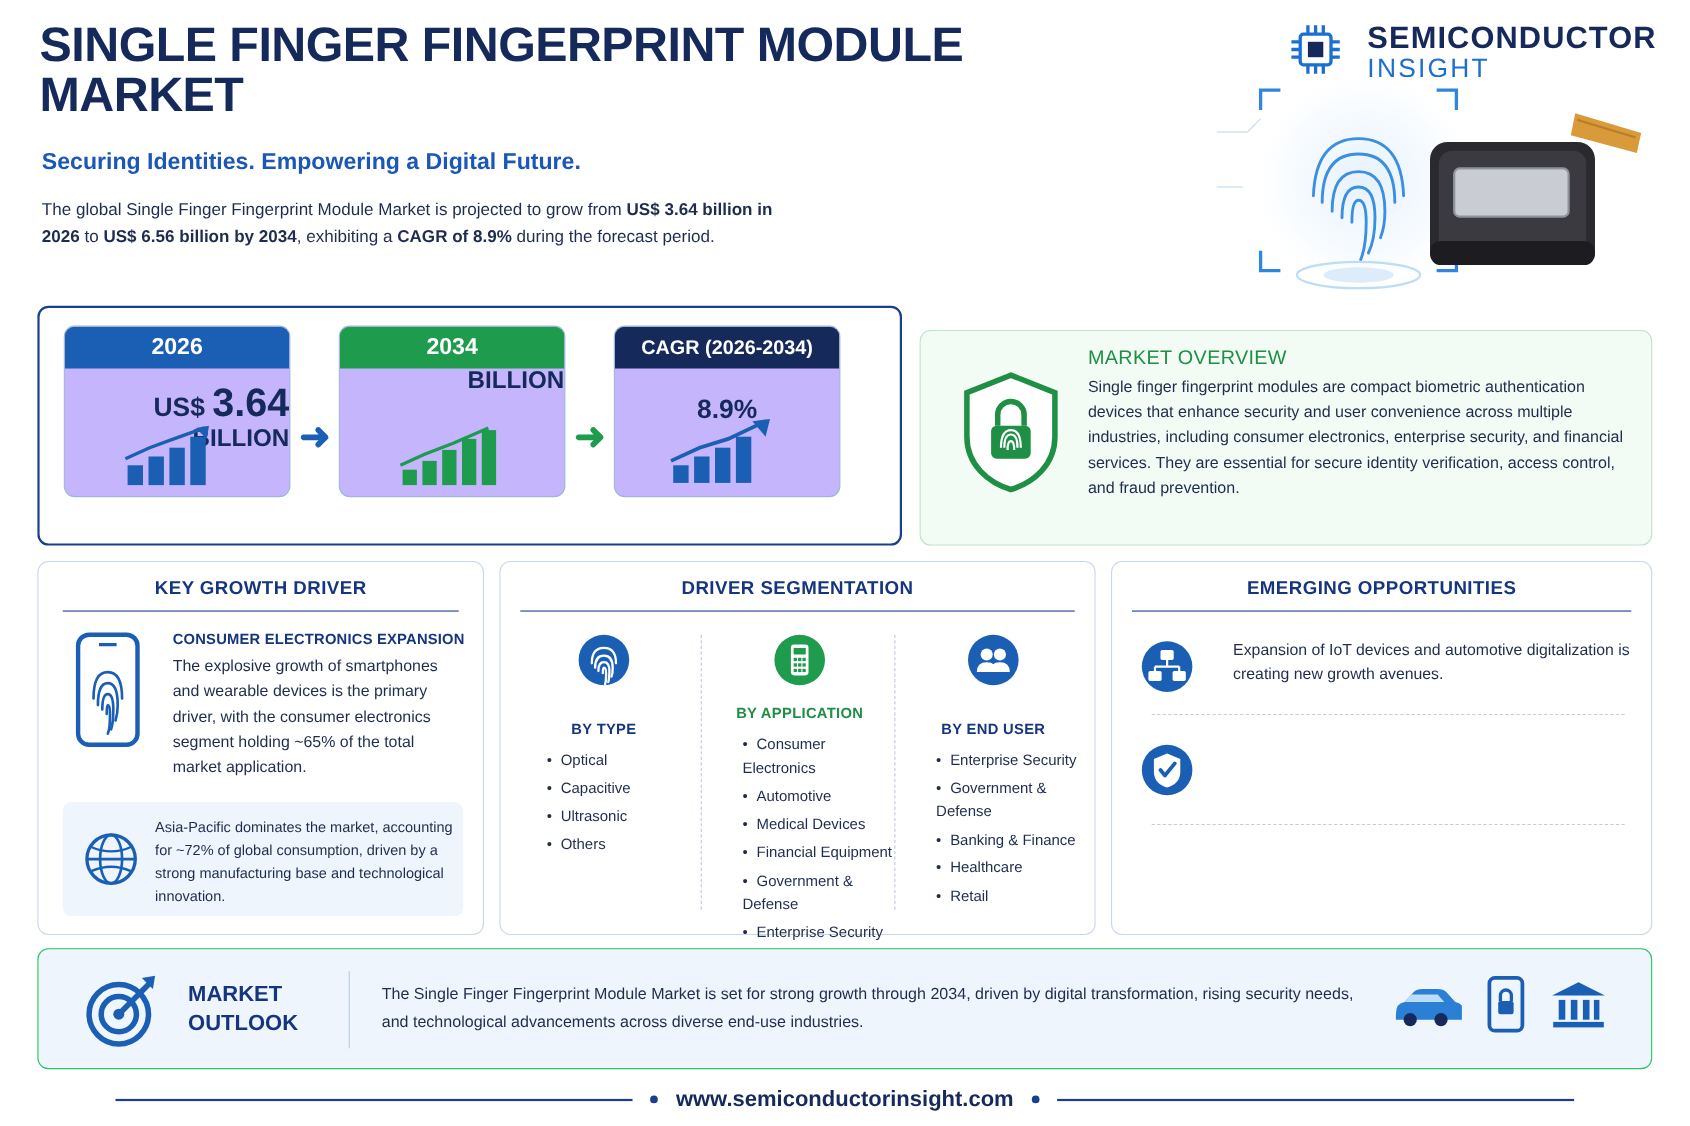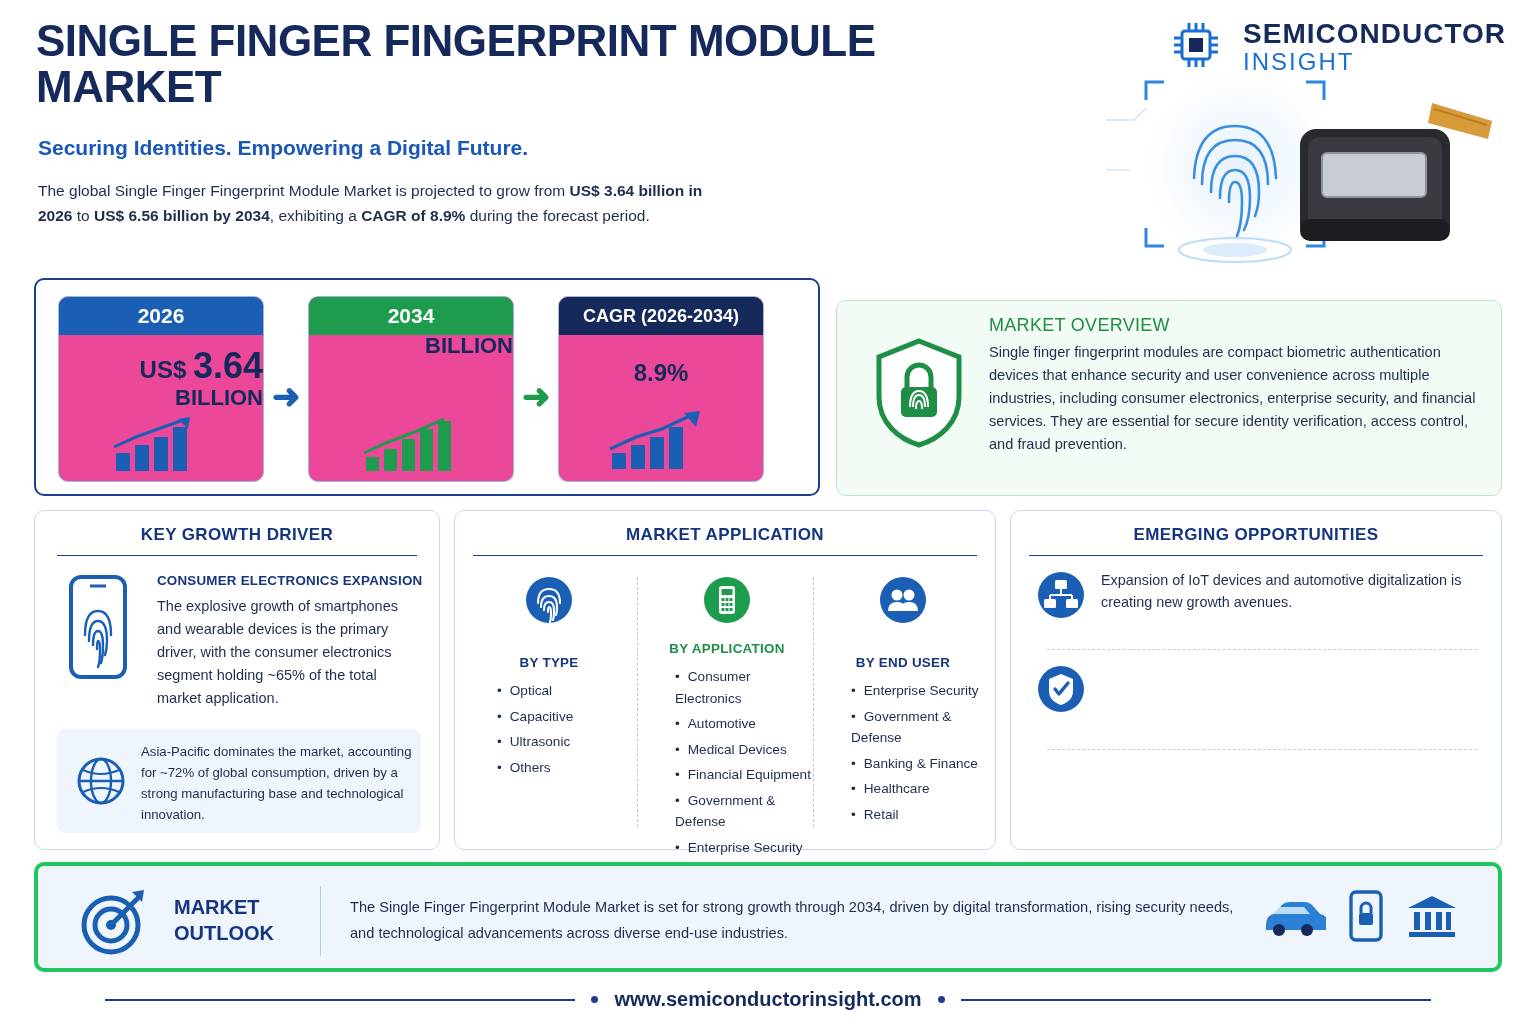--- a/index.html
+++ b/index.html
@@ -45,22 +45,22 @@
   .sensor {
     position: absolute; right: -66px; top: 35px; width: 190px; height: 150px;
   }
 
   
   .stats-box {
     position: absolute; left: 34px; top: 278px; width: 786px; height: 218px;
     border: 2px solid #1a3f8f; border-radius: 10px; background: #fff;
   }
   .stat-card {
-    position: absolute; top: 16px; width: 206px; height: 186px;
-    border: 1.5px solid #9fb6d8; border-radius: 10px; background: #ec4899;
+    position: absolute; top: 16px; width: 206px; height: 156px;
+    border: 1.5px solid #9fb6d8; border-radius: 10px; background: #c4b5fd;
     overflow: hidden;
   }
   .stat-card.s1 { left: 22px; }
   .stat-card.s2 { left: 272px; }
   .stat-card.s3 { left: 522px; }
   .stat-head {
     height: 38px; display: flex; align-items: center; justify-content: center;
     color: #fff; font-size: 21px; font-weight: bold;
   }
   .stat-head.blue { background: #1a5fb4; }
@@ -128,33 +128,33 @@
   .seg-label { font-size: 13.4px; font-weight: bold; margin-top: 14px; letter-spacing: .3px;}
   .seg-label.blue { color: #15357f; margin-top: 28px; }
   .seg-label.green { color: #1e8f45; }
   .seg-list { margin-top: 10px; text-align: left; padding-left: 34px; font-size: 13.6px; line-height: 21.5px; color: #1f2d4d; }
   .seg-list li { margin-bottom: 4px; }
   .seg-div { position: absolute; top: 66px; width: 1px; height: 250px; border-left: 1px dashed #b9c8de; }
   .seg-div.d1 { left: 182px; }
   .seg-div.d2 { left: 358px; }
 
   
-  .opp-row { position: absolute; left: 22px; width: 452px; display: flex; gap: 12px; align-items: flex-start;}
+  .opp-row { position: absolute; left: 22px; width: 452px; display: flex; gap: 32px; align-items: flex-start; margin-top: 11px;}
   .opp-row.r1 { top: 56px; }
   .opp-row.r2 { top: 150px; }
   .opp-row.r3 { top: 252px; }
   .opp-text { font-size: 14.4px; line-height: 22px; color: #1f2d4d; padding-top: 2px;}
   .opp-sep { position: absolute; left: 36px; width: 430px; border-top: 1px dashed #c0cee2; }
   .opp-sep.s1 { top: 138px; }
   .opp-sep.s2 { top: 238px; }
 
   
   .outlook {
     position: absolute; left: 34px; top: 862px; width: 1468px; height: 110px;
-    background: #eef5fd; border: 4px solid #22c55e; border-radius: 10px;
+    background: #eef5fd; border: 1px solid #22c55e; border-radius: 10px;
   }
   .outlook-icon { position: absolute; left: 40px; top: 22px; }
   .outlook-title { position: absolute; left: 136px; top: 28px; font-size: 20px; font-weight: bold; color: #15357f; line-height: 26px;}
   .outlook-vrule { position: absolute; left: 282px; top: 20px; width: 1px; height: 70px; background: #b9cbe4; }
   .outlook-text { position: absolute; left: 312px; top: 28px; width: 900px; font-size: 14.6px; line-height: 26px; color: #1f2d4d;}
   .outlook-icons { position: absolute; right: 40px; top: 24px; display: flex; gap: 22px; align-items: center;}
 
   
   .footer { position: absolute; left: 0; top: 988px; width: 1536px; display:flex; align-items:center; justify-content:center; gap: 16px;}
   .footer-line { width: 470px; height: 2px; background: #1a3f8f; }
@@ -345,21 +345,21 @@
           <line x1="6" y1="28" x2="50" y2="28" stroke="#1a5fb4" stroke-width="2.4"></line>
           <path d="M10 17 q18 8 36 0" fill="none" stroke="#1a5fb4" stroke-width="2.2"></path>
           <path d="M10 39 q18 -8 36 0" fill="none" stroke="#1a5fb4" stroke-width="2.2"></path>
         </svg>
       </span>
       <div class="kg-note-text">Asia-Pacific dominates the market, accounting for ~72% of global consumption, driven by a strong manufacturing base and technological innovation.</div>
     </div>
   </div>
 
   <div class="panel p2">
-    <div class="panel-title">MARKET APPLICATION</div>
+    <div class="panel-title">DRIVER SEGMENTATION</div>
     <div class="panel-rule wide"></div>
     <div class="seg-div d1"></div>
     <div class="seg-div d2"></div>
 
     <div class="seg-col c1">
       <div class="seg-icon">
         <svg width="54" height="54" viewBox="0 0 54 54">
           <circle cx="27" cy="27" r="23" fill="#1a5fb4"></circle>
           <g stroke="#fff" stroke-width="2.1" fill="none" stroke-linecap="round">
             <path d="M16 30 q0 -14 11 -14 q11 0 11 14"></path>

